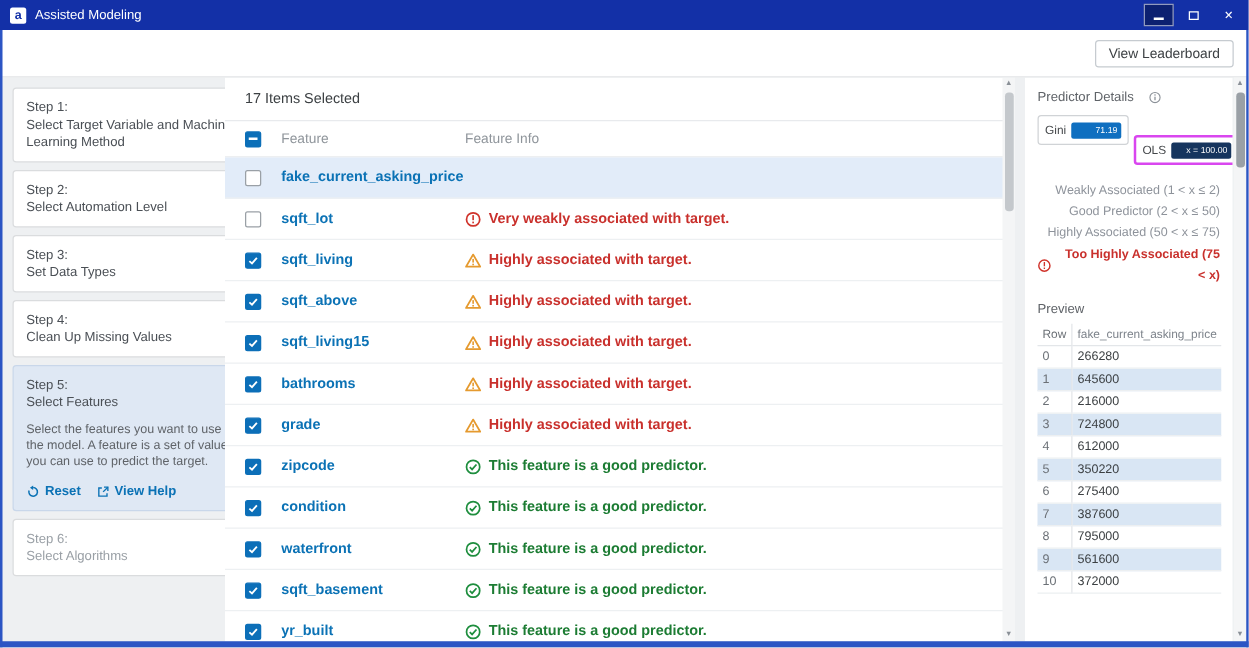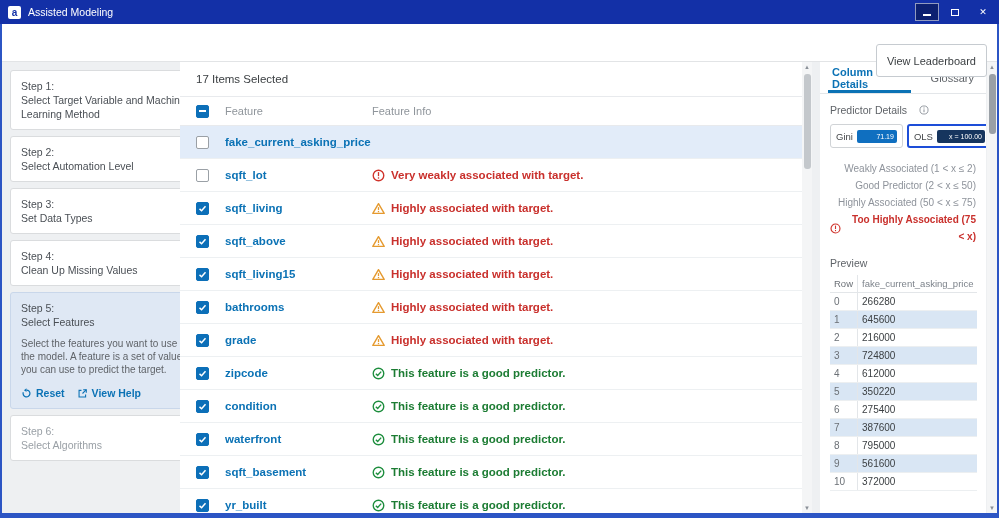--- a/index.html
+++ b/index.html
@@ -17,21 +17,21 @@
   .logo { width:13px; height:13px; background:#fff; border-radius:2px; margin-left:8px; display:flex; align-items:center; justify-content:center; font-size:10px; font-weight:bold; color:#1330a7; }
   .win-title { color:#fff; font-size:10.5px; margin-left:7px; }
   .win-controls { margin-left:auto; display:flex; align-items:center; height:100%; }
   .wbtn { width:24px; height:18px; margin-right:4px; display:flex; align-items:center; justify-content:center; color:#fff; font-size:9px; cursor:default; }
   .wbtn.min { background:rgba(0,0,0,0.32); border:1px solid rgba(255,255,255,0.55); }
   .min-bar { display:block; width:8px; height:2px; background:#fff; margin-top:6px; }
   .max-box { display:block; width:8px; height:7px; border:1px solid #fff; }
 
   
   .topbar { position:absolute; left:0; top:24px; width:999px; height:38px; background:#fff; border-bottom:1px solid #e2e4e6; z-index:5; }
-  .btn-leaderboard { position:absolute; right:12px; top:20px; height:33px; padding:0 10px; background:#fff; border:1px solid #c6cbd0; border-radius:3px; font-size:11px; color:#3c4043; line-height:20px; }
+  .btn-leaderboard { position:absolute; right:12px; top:8px; height:22px; padding:0 10px; background:#fff; border:1px solid #c6cbd0; border-radius:3px; font-size:11px; color:#3c4043; line-height:20px; }
 
   
   .sidebar { position:absolute; left:10px; top:70px; width:194px; }
   .step-card { background:#fff; border:1px solid #dadcde; border-radius:3px; padding:8px 10px; margin-bottom:6px; font-size:10.5px; color:#4a4f55; line-height:14px; }
   .step-card.active { background:#dfe8f4; border-color:#c9d7ea; }
   .step-card.disabled { color:#9aa0a6; }
   .step-label { display:block; }
   .step-desc { margin-top:8px; font-size:10px; color:#5f6368; line-height:13px; }
   .step-links { margin-top:10px; display:flex; gap:12px; align-items:center; }
   .s-link { display:flex; gap:4px; align-items:center; color:#0b72b5; font-size:10.5px; font-weight:bold; }
@@ -65,21 +65,21 @@
   
   .right-panel { position:absolute; left:820px; top:62px; width:166px; height:451px; background:#fff; overflow:hidden; }
   .tabs { height:32px; display:flex; align-items:stretch; border-bottom:1px solid #e3e6e9; }
   .tab { display:flex; align-items:center; padding:0 12px; font-size:11px; color:#5f6368; position:relative; }
   .tab.active { color:#0b72b5; font-weight:bold; }
   .tab.active::after { content:""; position:absolute; left:8px; right:8px; bottom:0; height:3px; background:#0b72b5; }
   .rp-content { padding:10px 10px 0 10px; }
   .section-title { font-size:10.5px; color:#5f6368; display:flex; align-items:center; gap:12px; }
   .metrics { display:flex; gap:4px; margin-top:8px; }
   .metric { display:flex; align-items:center; gap:4px; border:1px solid #d0d3d6; border-radius:3px; padding:3px 5px; height:24px; }
-  .metric.selected { border:2px solid #1d4ed8; }
+  .metric.selected { border:2px solid #d946ef;margin-top:16px; }
   .m-label { font-size:9.5px; color:#44474a; }
   .m-bar { display:flex; align-items:center; justify-content:flex-end; height:13px; border-radius:2px; color:#fff; font-size:7px; padding:0 3px; }
   .m-bar.gini { width:40px; background:#0f6fc0; }
   .m-bar.ols { width:48px; background:#16355e; }
   .legend { margin-top:12px; text-align:right; }
   .lg-item { font-size:10px; color:#8e939b; line-height:17px; }
   .lg-item.err { color:#c9302c; font-weight:bold; display:flex; justify-content:flex-end; align-items:center; gap:4px; }
   .preview-title { margin-top:12px; font-size:10.5px; color:#5f6368; }
   table.preview { margin-top:6px; width:146px; border-collapse:collapse; }
   table.preview th { font-size:9.5px; color:#7d838b; font-weight:normal; text-align:left; padding:3px 4px; border-bottom:1px solid #e3e6e9; }
@@ -364,24 +364,20 @@
         </div>
       </div>
     <div class="vscroll main-scroll">
       <div class="arr" style="top:0;">▲</div>
       <div class="thumb" style="top:12px; height:95px;"></div>
       <div class="arr" style="bottom:0;">▼</div>
     </div>
   </div>
 
   <div class="right-panel">
-    <div class="tabs">
-      <div class="tab active">Column Details</div>
-      <div class="tab">Glossary</div>
-    </div>
     <div class="rp-content">
       <div class="section-title">
         <span>Predictor Details</span>
         <span class="ficon">
             <svg width="10" height="10" viewBox="0 0 16 16">
               <circle cx="8" cy="8" r="6.5" fill="none" stroke="#8a9097" stroke-width="1.4"></circle>
               <rect x="7.2" y="7" width="1.6" height="4.5" fill="#8a9097"></rect>
               <rect x="7.2" y="3.9" width="1.6" height="1.7" fill="#8a9097"></rect>
             </svg>
           </span>

